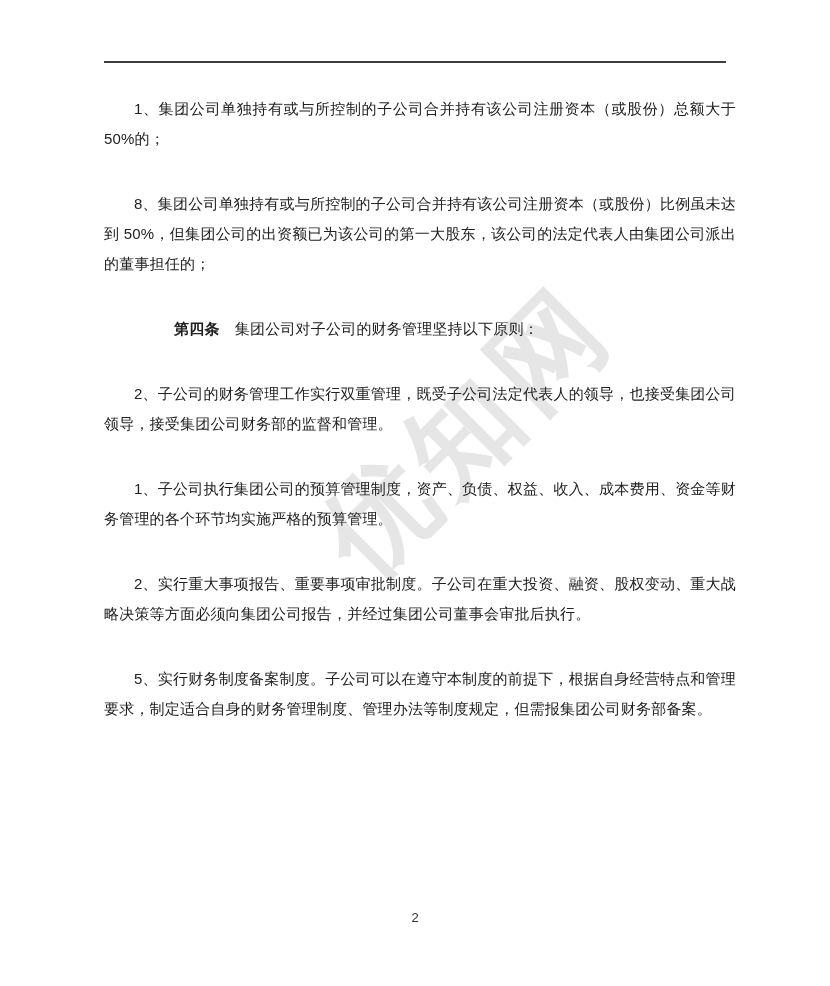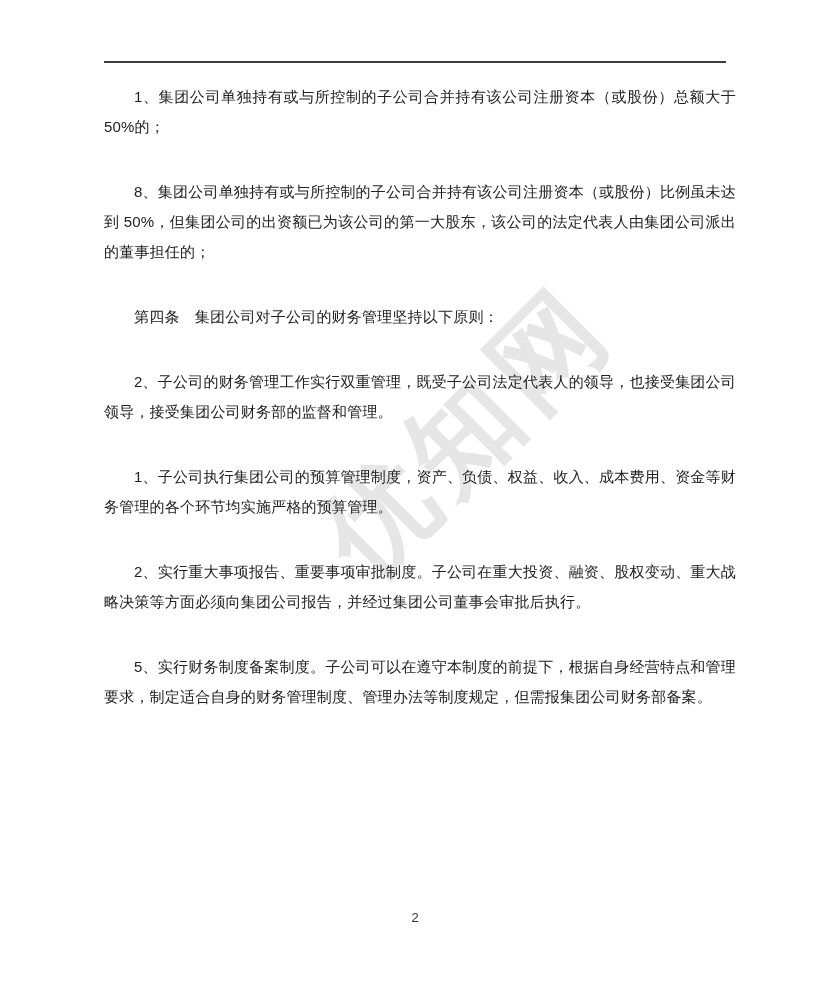--- a/index.html
+++ b/index.html
@@ -37,34 +37,34 @@
   }
   .header-rule {
     position: absolute;
     left: 104px; top: 61px;
     width: 622px; height: 0;
     border-top: 2px solid var(--rule);
     z-index: 1;
   }
   .content {
     position: absolute;
-    left: 104px; top: 82px;
+    left: 104px; top: 94px;
     width: 632px;
     font-size: 15px;
     line-height: 30px;
     text-align: justify;
     z-index: 1;
   }
   .content p {
     margin: 0 0 35px 0;
     text-indent: 2em;
     letter-spacing: 0.2px;
   }
   .content p:last-child { margin-bottom: 16px; }
-  .article-lead { font-weight: 400; }
+  .article-lead { font-weight: 700; margin-left: 40px; }
   .page-number {
     position: absolute;
     left: 0; top: 908px;
     width: 100%;
     text-align: center;
     font-size: 13px;
     line-height: 20px;
     color: var(--pagenum);
     z-index: 1;
   }

